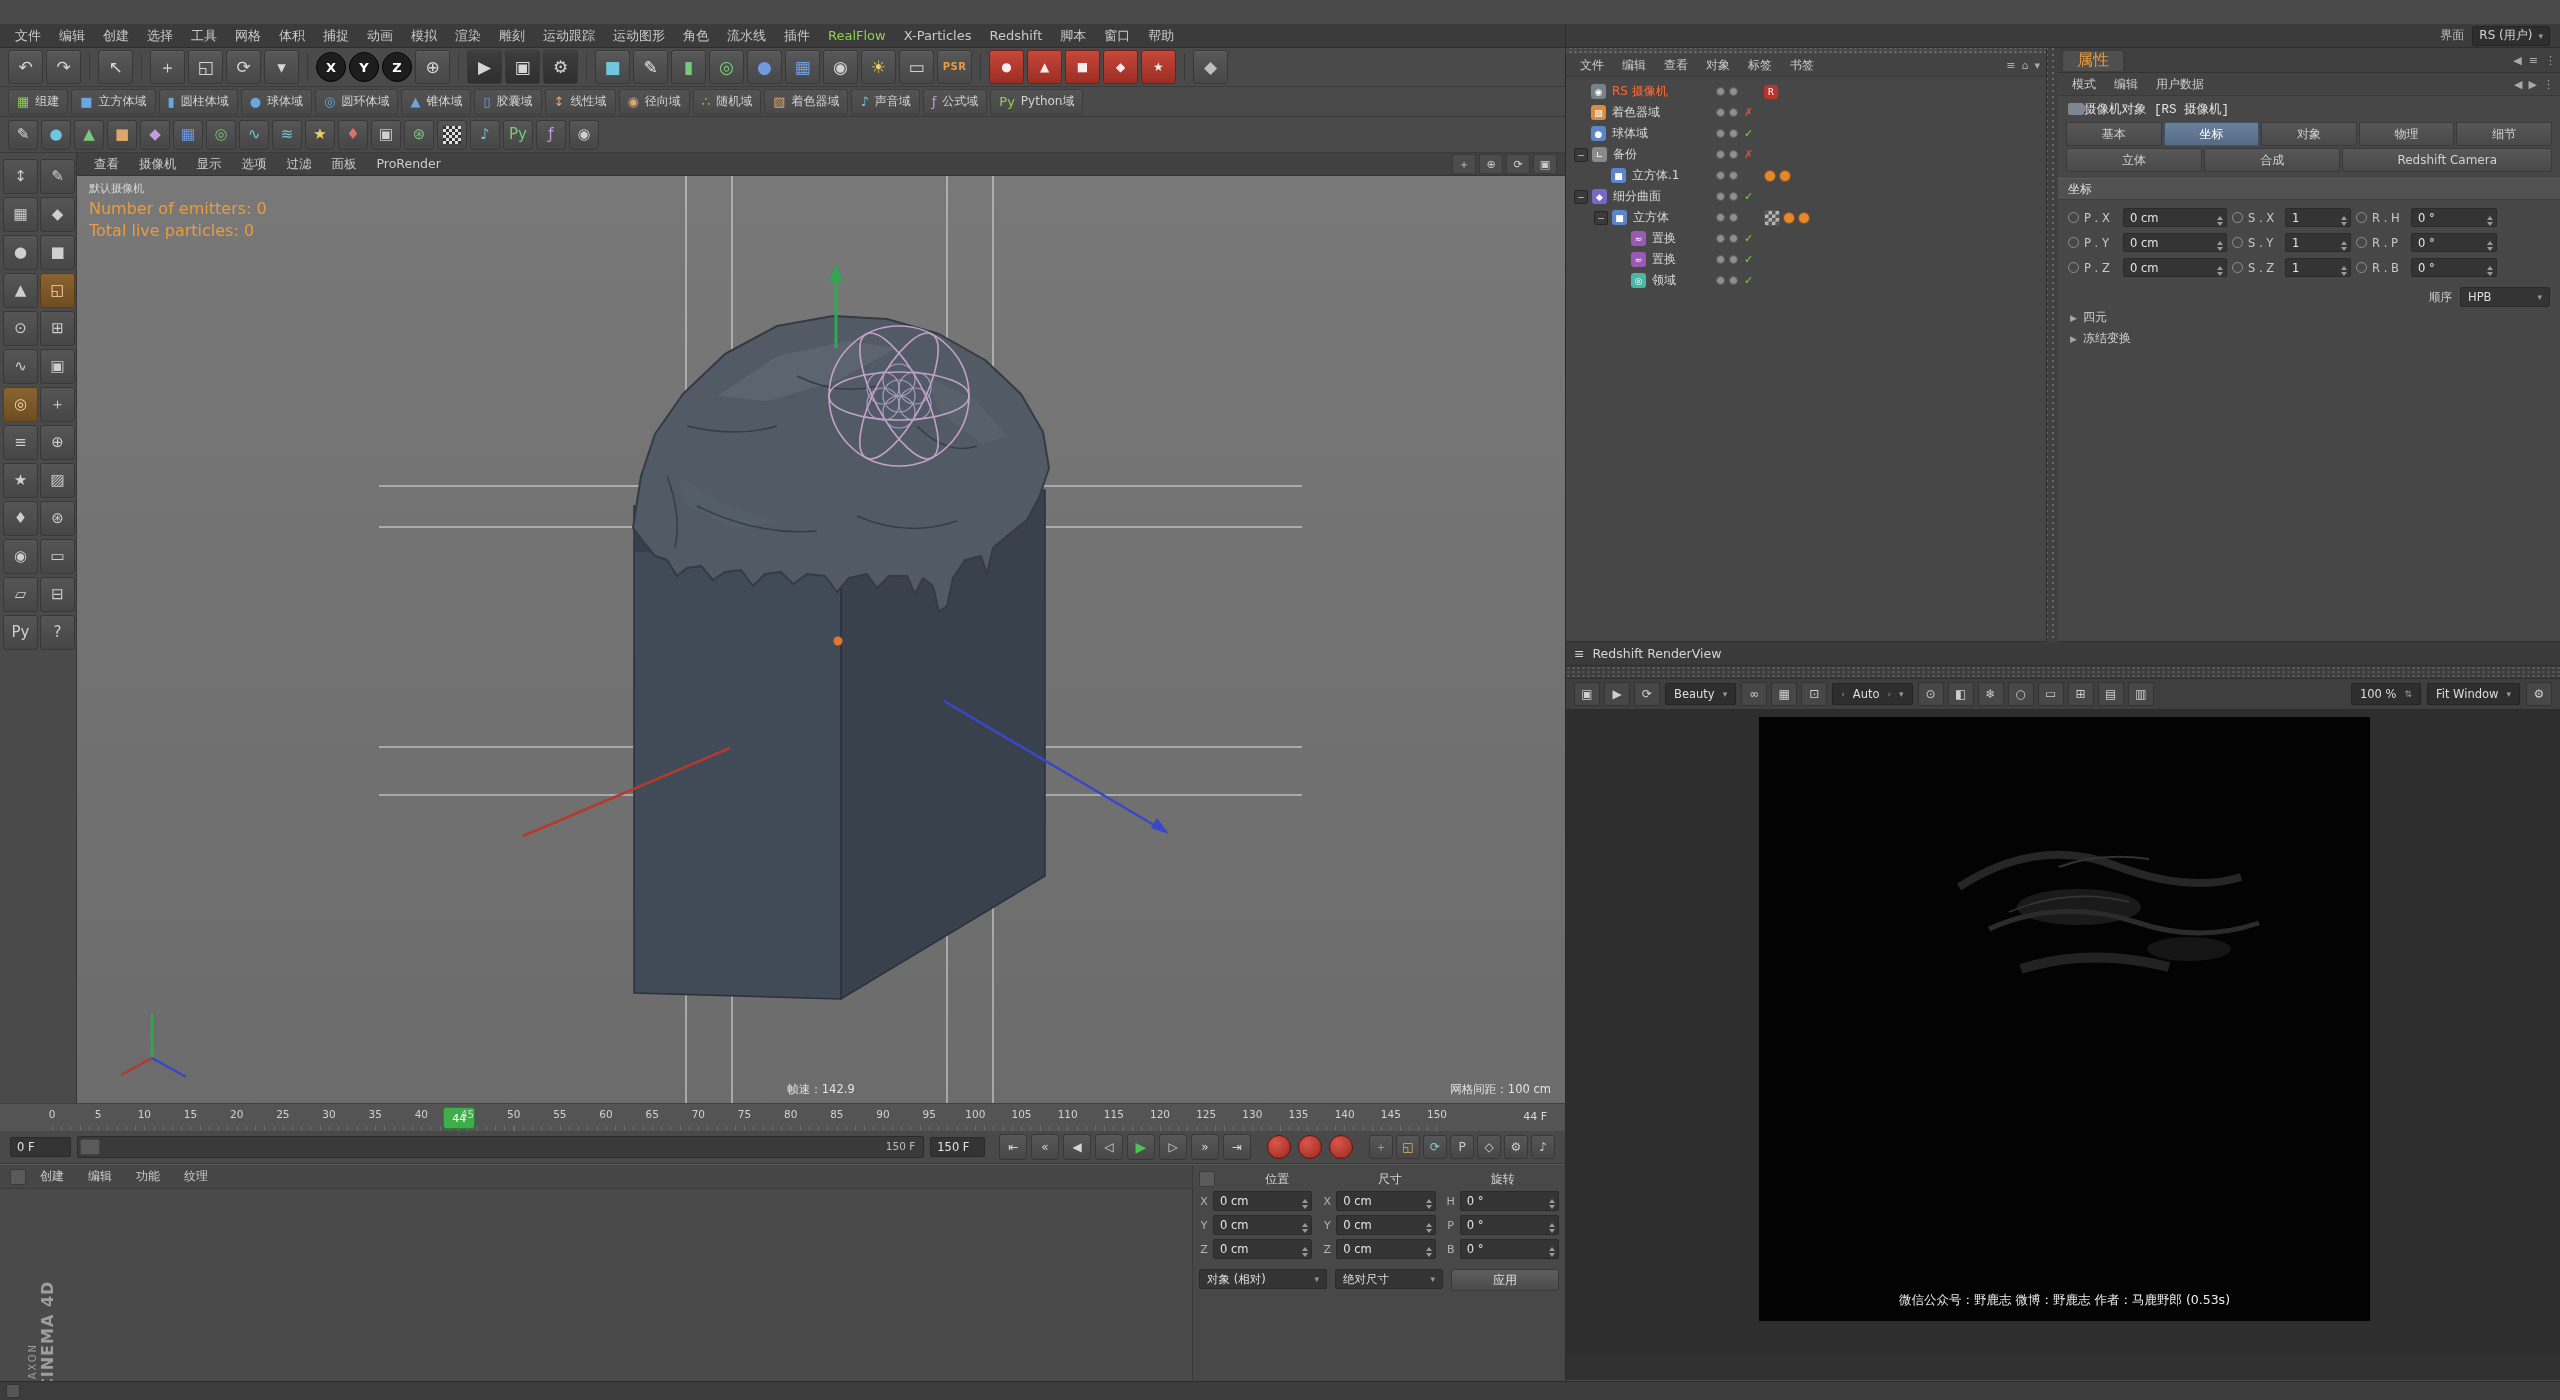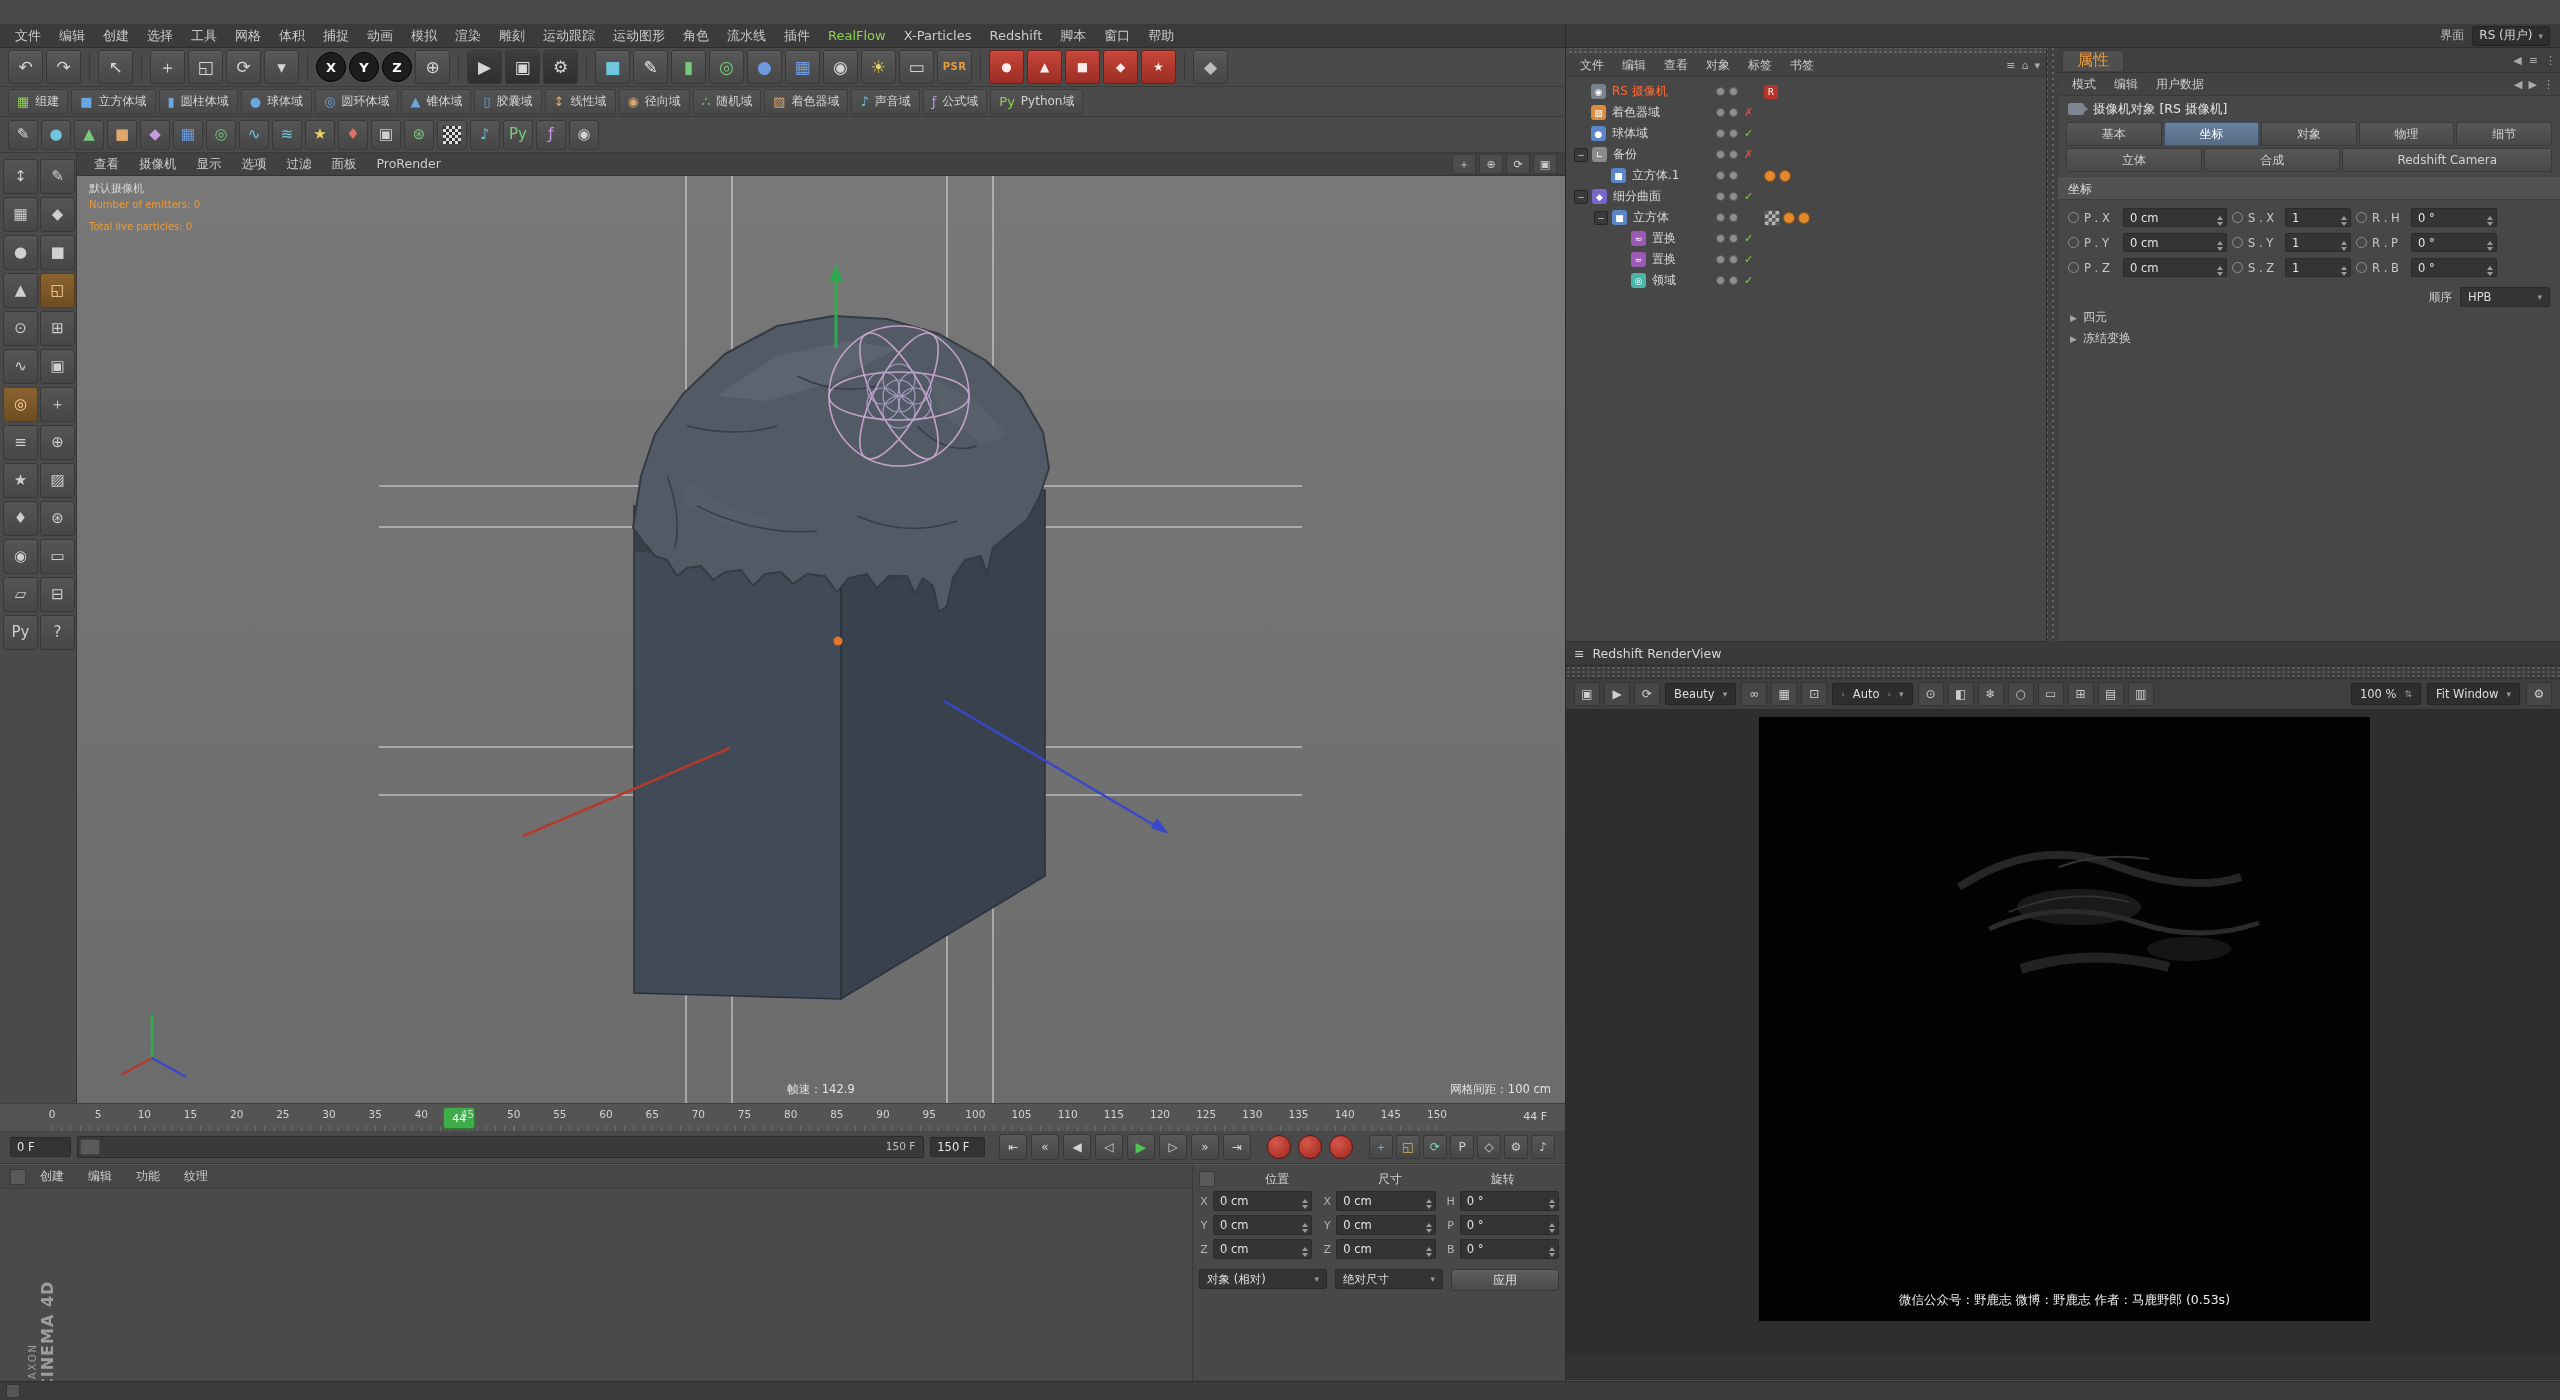--- a/index.html
+++ b/index.html
@@ -69,21 +69,21 @@
   
   #viewport-bar{left:77px;top:153px;width:1488px;height:23px;background:#414141;
                 display:flex;align-items:center;gap:2px;padding:0 8px;box-sizing:border-box;
                 border-bottom:1px solid #333;}
   .vmenu{padding:1px 9px;font-size:12.5px;color:#cccccc;}
   .vnav{margin-left:auto;display:flex;gap:3px;}
   .vnav-btn{width:22px;height:18px;display:flex;align-items:center;justify-content:center;
             background:#4c4c4c;border:1px solid #393939;border-radius:2px;font-size:11px;color:#ccc;}
   #viewport{left:77px;top:176px;width:1488px;height:927px;background:var(--c-viewport,#717171);overflow:hidden;}
   #viewport svg{display:block;}
-  .hud{position:absolute;font-size:10px;pointer-events:none;}
+  .hud{position:absolute;font-size:16px;pointer-events:none;}
   #hud-camera{left:12px;top:5px;color:#d6d6d6;font-size:11px;}
   .hud-orange{color:var(--c-accent,#e89c3f);}
   #hud-line0{left:12px;top:23px;}
   #hud-line1{left:12px;top:45px;}
   #hud-framerate{left:50%;transform:translateX(-50%);bottom:6px;color:#e3e3e3;font-size:11.5px;}
   #hud-grid{right:14px;bottom:6px;color:#e3e3e3;font-size:11.5px;}
 
   
   #ruler{left:0;top:1103px;width:1565px;height:28px;background:#545454;border-top:1px solid #404040;
          border-bottom:1px solid #3a3a3a;}
@@ -190,21 +190,21 @@
       background-image:radial-gradient(#666 1px,transparent 1.4px);background-size:6px 6px;background-position:3px 10px;}
 
   #attribute-manager{left:2058px;top:48px;width:502px;height:594px;background:#474747;box-sizing:border-box;
                      border-bottom:1px solid #2f2f2f;}
   #am-tab-row{display:flex;align-items:center;height:24px;background:#3f3f3f;border-bottom:1px solid #333;
               padding:0 4px;}
   .am-panel-tab{height:20px;display:flex;align-items:center;padding:0 14px;background:#4f4f4f;
               border:1px solid #3a3a3a;border-bottom:none;border-radius:3px 3px 0 0;
               color:var(--c-accent,#e89c3f);font-size:16px;}
   #am-tab-row .right-icons{margin-left:auto;display:flex;gap:7px;color:#aaa;font-size:11px;}
-  #am-title-row{display:flex;align-items:center;gap:9px;height:26px;padding:0 10px;font-size:12.5px;color:#e4e4e4;}
+  #am-title-row{display:flex;align-items:center;gap:0;height:26px;padding:0 10px;font-size:12.5px;color:#e4e4e4;font-family:Liberation Mono, monospace;}
   .cam-chip{width:16px;height:12px;background:#7e8791;border-radius:2px;position:relative;flex:none;}
   .cam-chip::after{content:"";position:absolute;right:-4px;top:2px;border-left:5px solid #7e8791;
                    border-top:4px solid transparent;border-bottom:4px solid transparent;}
   .am-tabs{display:flex;gap:2px;padding:0 8px;margin-bottom:2px;}
   .amtab{flex:1;height:22px;display:flex;align-items:center;justify-content:center;
          background:linear-gradient(#575757,#494949);border:1px solid #3a3a3a;border-radius:2px;
          font-size:12px;color:#d2d2d2;white-space:nowrap;padding:0 6px;}
   .amtab.active{background:linear-gradient(#6a819c,#55srgb 0);background:linear-gradient(#6a819c,#556b85);
          border-color:#3e5268;color:#fff;}
   .amtab.wide{flex:1.6;}

